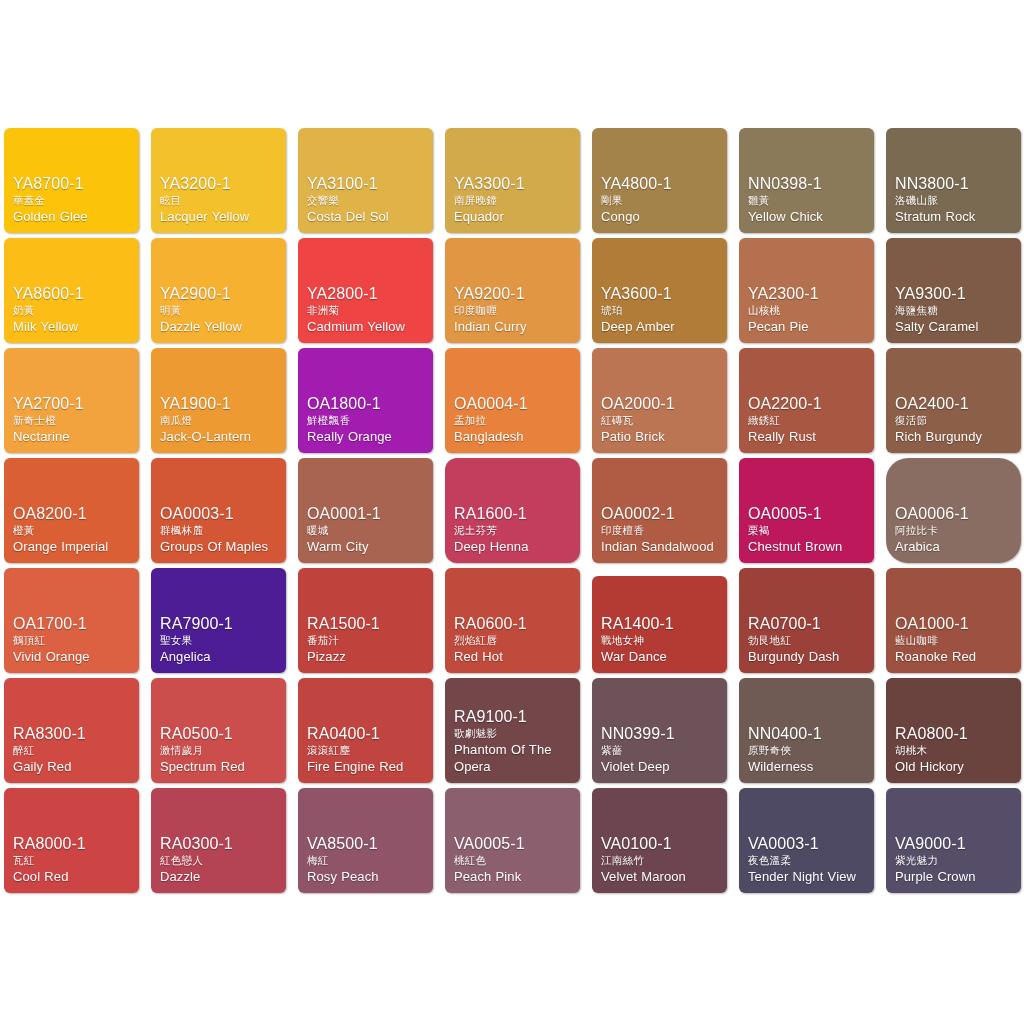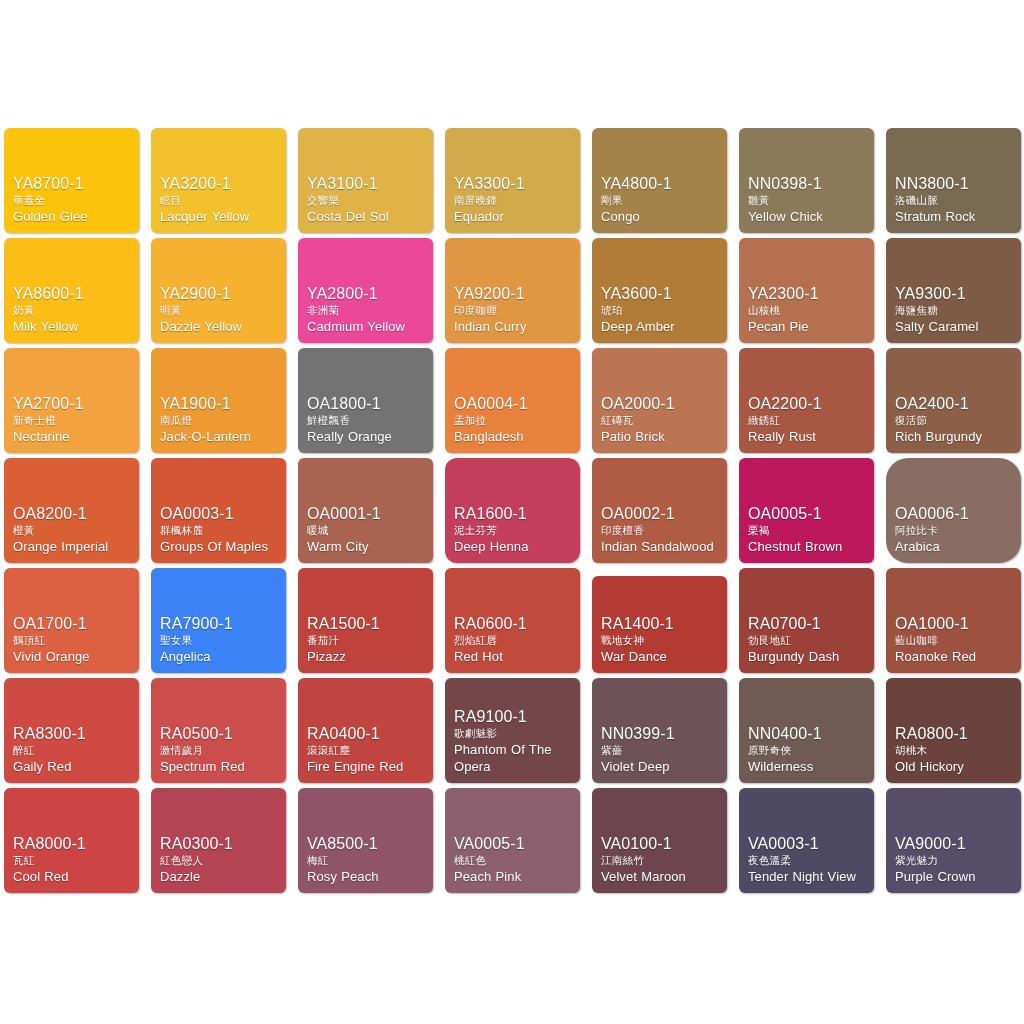--- a/index.html
+++ b/index.html
@@ -130,21 +130,21 @@
           <div class="swatch-en">Milk Yellow</div>
         </div>
       </div>
       <div class="swatch" style="background: rgb(247, 177, 49);">
         <div class="swatch-labels">
           <div class="swatch-code">YA2900-1</div>
           <div class="swatch-cn">明黃</div>
           <div class="swatch-en">Dazzle Yellow</div>
         </div>
       </div>
-      <div class="swatch" style="background: #ec4899;">
+      <div class="swatch" style="background: #ef4444;">
         <div class="swatch-labels">
           <div class="swatch-code">YA2800-1</div>
           <div class="swatch-cn">非洲菊</div>
           <div class="swatch-en">Cadmium Yellow</div>
         </div>
       </div>
       <div class="swatch" style="background: rgb(224, 150, 67);">
         <div class="swatch-labels">
           <div class="swatch-code">YA9200-1</div>
           <div class="swatch-cn">印度咖喱</div>
@@ -179,21 +179,21 @@
           <div class="swatch-en">Nectarine</div>
         </div>
       </div>
       <div class="swatch" style="background: rgb(238, 154, 51);">
         <div class="swatch-labels">
           <div class="swatch-code">YA1900-1</div>
           <div class="swatch-cn">南瓜燈</div>
           <div class="swatch-en">Jack-O-Lantern</div>
         </div>
       </div>
-      <div class="swatch" style="background: #737373;">
+      <div class="swatch" style="background: #a21caf;">
         <div class="swatch-labels">
           <div class="swatch-code">OA1800-1</div>
           <div class="swatch-cn">鮮橙飄香</div>
           <div class="swatch-en">Really Orange</div>
         </div>
       </div>
       <div class="swatch" style="background: rgb(232, 129, 59);">
         <div class="swatch-labels">
           <div class="swatch-code">OA0004-1</div>
           <div class="swatch-cn">孟加拉</div>
@@ -270,21 +270,21 @@
           <div class="swatch-en">Arabica</div>
         </div>
       </div>
       <div class="swatch" style="background: rgb(220, 97, 66);">
         <div class="swatch-labels">
           <div class="swatch-code">OA1700-1</div>
           <div class="swatch-cn">鶴頂紅</div>
           <div class="swatch-en">Vivid Orange</div>
         </div>
       </div>
-      <div class="swatch" style="background: #3b82f6;">
+      <div class="swatch" style="background: #4c1d95;">
         <div class="swatch-labels">
           <div class="swatch-code">RA7900-1</div>
           <div class="swatch-cn">聖女果</div>
           <div class="swatch-en">Angelica</div>
         </div>
       </div>
       <div class="swatch" style="background: rgb(192, 66, 60);">
         <div class="swatch-labels">
           <div class="swatch-code">RA1500-1</div>
           <div class="swatch-cn">番茄汁</div>

